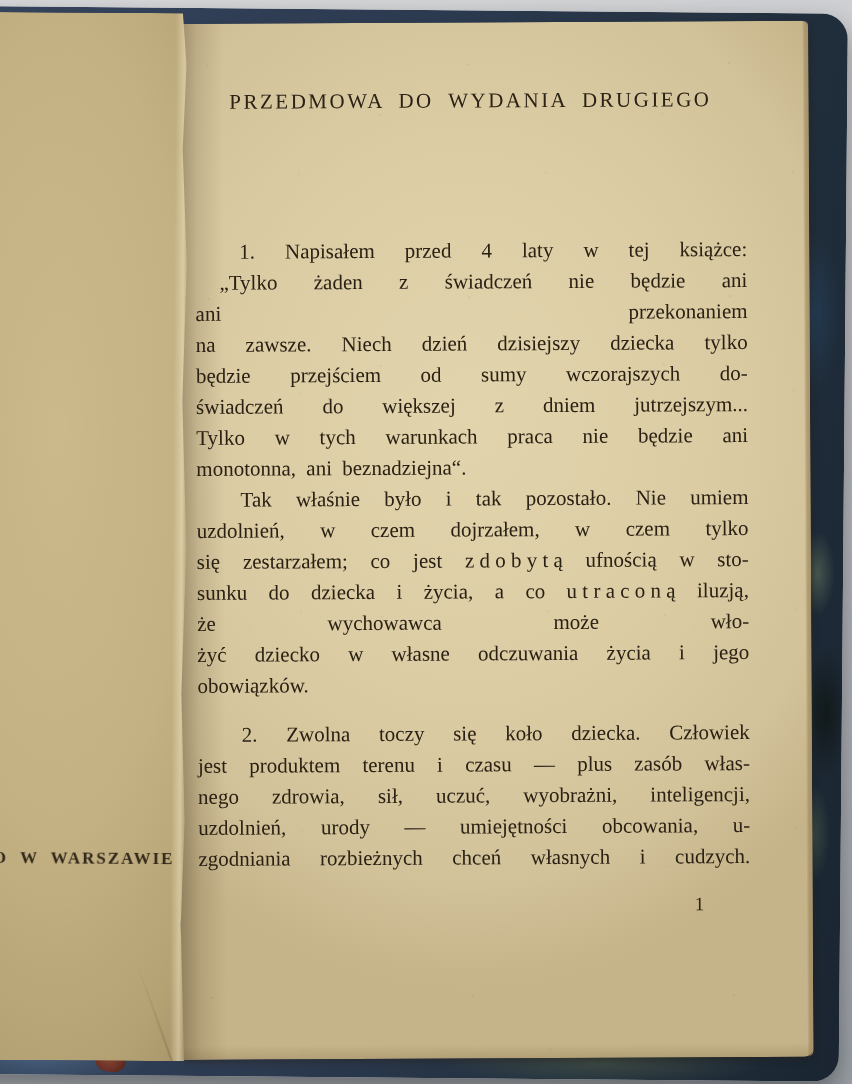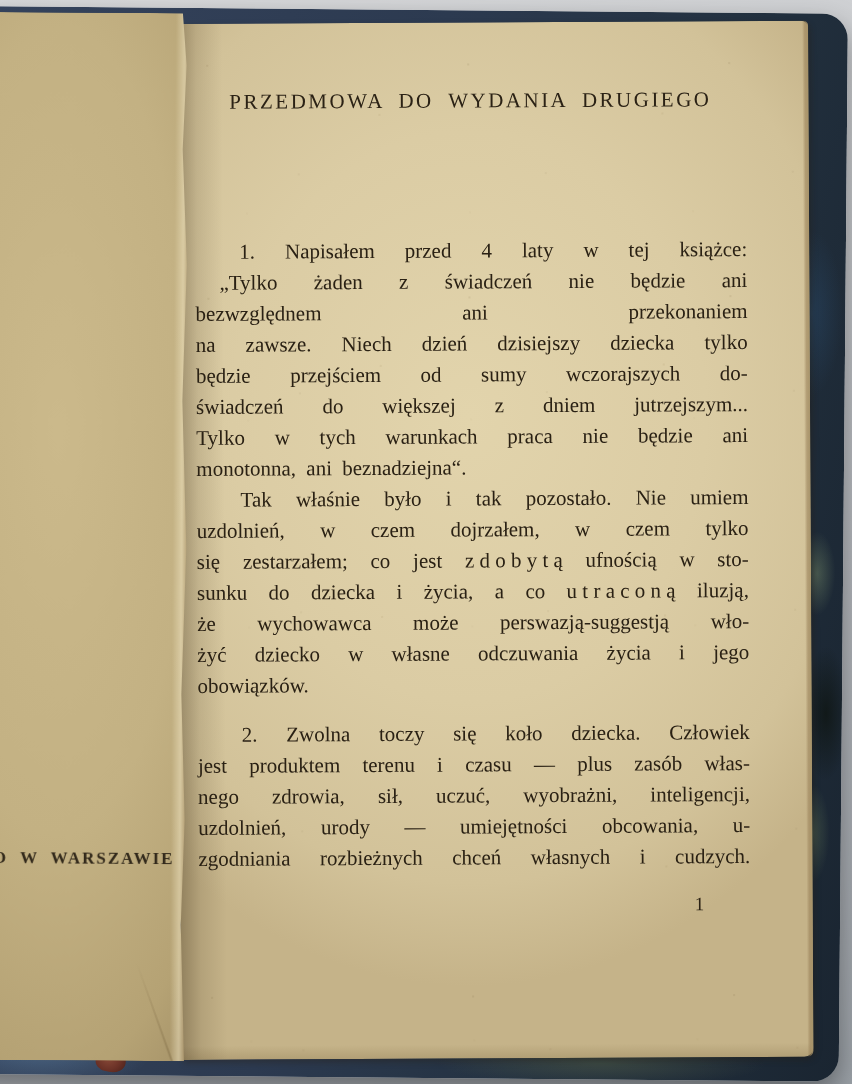--- a/index.html
+++ b/index.html
@@ -160,21 +160,20 @@
         <div class="line jline indent-sm">
             <span>„Tylko</span>
             <span>żaden</span>
             <span>z</span>
             <span>świadczeń</span>
             <span>nie</span>
             <span>będzie</span>
             <span>ani</span>
           </div>
         <div class="line jline">
-            <span>bezwzględnem</span>
             <span>ani</span>
             <span>przekonaniem</span>
           </div>
         <div class="line jline">
             <span>na</span>
             <span>zawsze.</span>
             <span>Niech</span>
             <span>dzień</span>
             <span>dzisiejszy</span>
             <span>dziecka</span>
@@ -244,21 +243,20 @@
             <span>życia,</span>
             <span>a</span>
             <span>co</span>
             <span>u&nbsp;t&nbsp;r&nbsp;a&nbsp;c&nbsp;o&nbsp;n&nbsp;ą</span>
             <span>iluzją,</span>
           </div>
         <div class="line jline">
             <span>że</span>
             <span>wychowawca</span>
             <span>może</span>
-            <span>perswazją-suggestją</span>
             <span>wło-</span>
           </div>
         <div class="line jline">
             <span>żyć</span>
             <span>dziecko</span>
             <span>w</span>
             <span>własne</span>
             <span>odczuwania</span>
             <span>życia</span>
             <span>i</span>

